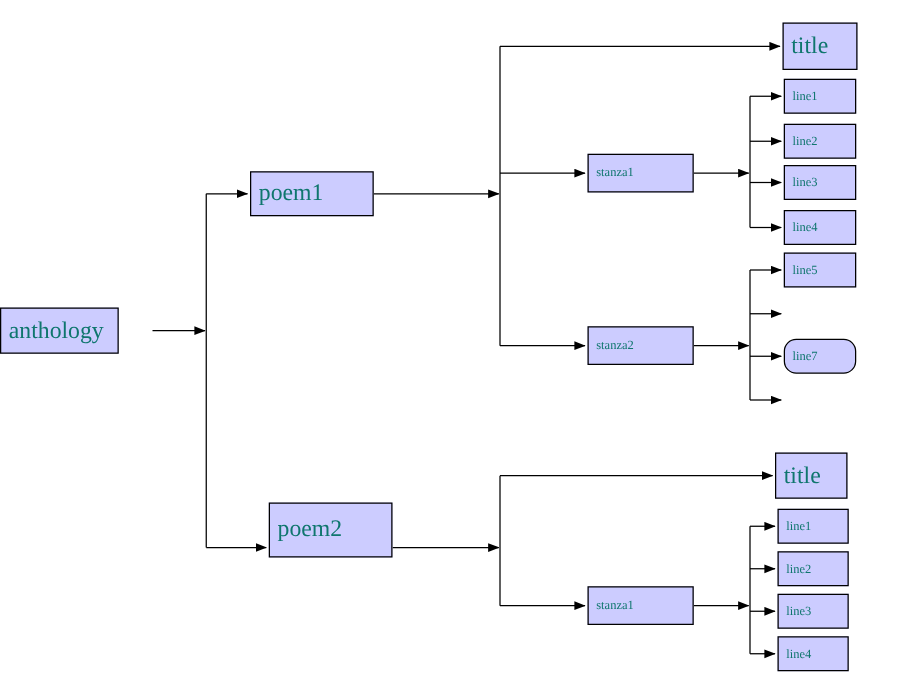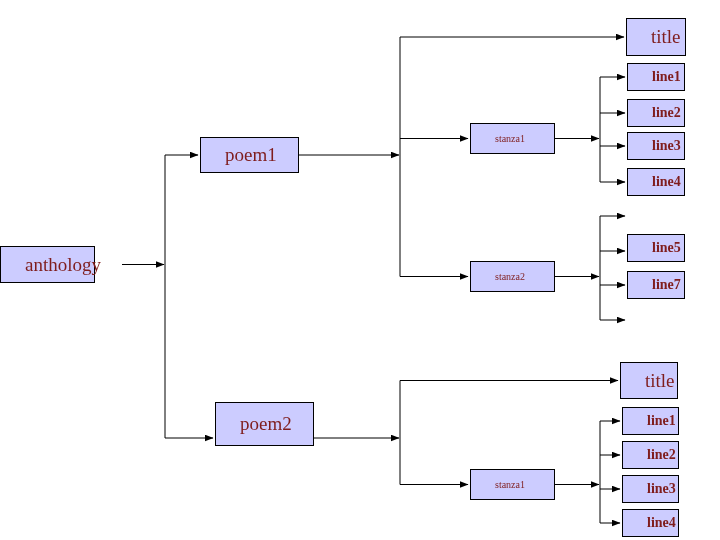--- a/index.html
+++ b/index.html
@@ -17,27 +17,27 @@
     top: 0; left: 0;
     width: 720px; height: 540px;
     pointer-events: none;
   }
   .node {
     position: absolute;
     background: var(--node-fill, #ccccff);
     border: 1px solid var(--node-border, #000000);
     display: flex;
     align-items: center;
-    padding-left: 24px;
-    color: #7f1d1d;
+    padding-left: 6px;
+    color: #0f766e;
     white-space: nowrap;
   }
   .node-lg { font-size: 19px; }
   .node-md { font-size: 10px; }
-  .node-sm { font-size: 14px; font-weight: bold; }
+  .node-sm { font-size: 10px; font-weight: normal; }
 </style>
 </head>
 <body>
 
 <div class="canvas">
 
   <svg class="edges" width="720" height="540" viewBox="0 0 720 540" xmlns="http://www.w3.org/2000/svg">
     <defs>
       <marker id="arrow" markerUnits="userSpaceOnUse" markerWidth="9" markerHeight="8" refX="8.5" refY="3.5" orient="auto">
         <path d="M0,0 L9,3.5 L0,7 Z" fill="#000000"></path>
@@ -89,22 +89,22 @@
 
   <div class="node node-lg" style="left:626px; top:18px; width:60px; height:38px;">title</div>
   <div class="node node-md" style="left:470px; top:123px; width:85px; height:31px;">stanza1</div>
   <div class="node node-md" style="left:470px; top:261px; width:85px; height:31px;text-align:center;">stanza2</div>
 
   <div class="node node-sm" style="left:627px; top:63px; width:58px; height:28px;">line1</div>
   <div class="node node-sm" style="left:627px; top:99px; width:58px; height:28px;">line2</div>
   <div class="node node-sm" style="left:627px; top:132px; width:58px; height:28px;">line3</div>
   <div class="node node-sm" style="left:627px; top:168px; width:58px; height:28px;">line4</div>
 
-  <div class="node node-sm" style="left:627px; top:202px; width:58px; height:28px;margin-top:32px;">line5</div>
-  <div class="node node-sm" style="left:627px; top:271px; width:58px; height:28px;">line7</div>
+  <div class="node node-sm" style="left:627px; top:202px; width:58px; height:28px;">line5</div>
+  <div class="node node-sm" style="left:627px; top:271px; width:58px; height:28px;border-radius:10px;">line7</div>
 
   <div class="node node-lg" style="left:620px; top:362px; width:58px; height:37px;">title</div>
   <div class="node node-md" style="left:470px; top:469px; width:85px; height:31px;">stanza1</div>
 
   <div class="node node-sm" style="left:622px; top:407px; width:57px; height:28px;">line1</div>
   <div class="node node-sm" style="left:622px; top:441px; width:57px; height:28px;">line2</div>
   <div class="node node-sm" style="left:622px; top:475px; width:57px; height:28px;">line3</div>
   <div class="node node-sm" style="left:622px; top:509px; width:57px; height:28px;">line4</div>
 
 </div>

